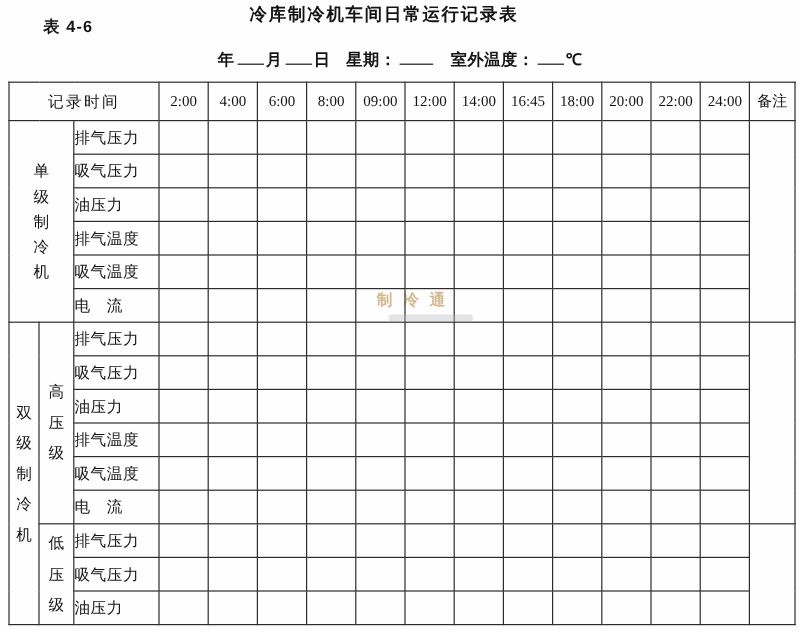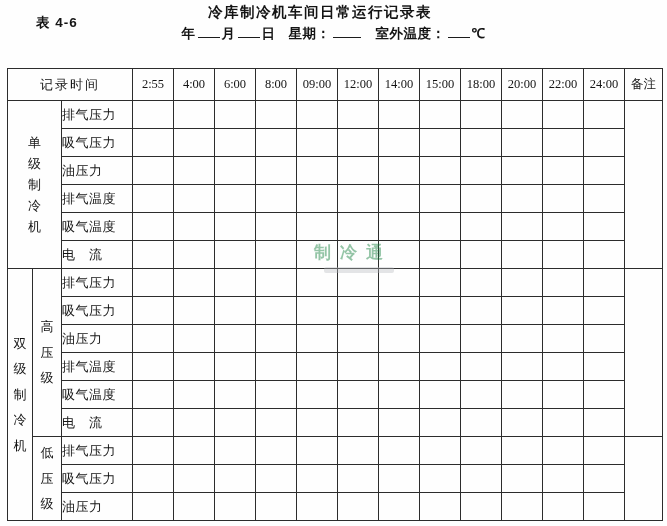--- a/index.html
+++ b/index.html
@@ -11,21 +11,21 @@
     position:absolute;left:36px;top:14px;
     font-family:"Liberation Sans",sans-serif;font-weight:bold;
     font-size:13.5px;letter-spacing:1px;
   }
   .title{
     position:absolute;left:0;top:3px;width:640px;text-align:center;
     font-family:"Liberation Sans",sans-serif;font-weight:bold;
     font-size:14.5px;letter-spacing:1.5px;
   }
   .subtitle{
-    position:absolute;left:0;top:24px;width:667px;text-align:center;
+    position:absolute;left:0;top:40px;width:667px;text-align:center;
     font-size:13.5px;font-weight:bold;letter-spacing:0.5px;white-space:nowrap;
   }
   .blank{
     display:inline-block;width:22px;height:12px;
     border-bottom:1.5px solid #1c1c1c;margin:0 2px;vertical-align:baseline;
   }
   .blank.wide{width:28px;}
   .gap{display:inline-block;width:13px;}
   table.rec{
     position:absolute;left:7px;top:68px;width:655px;
@@ -52,21 +52,21 @@
     width:1em;margin:0 auto;word-break:break-all;text-align:center;
     font-size:13px;line-height:1.62;letter-spacing:0;
   }
   .v.lh2{line-height:1.95;}
   .watermark{
     position:absolute;left:314px;top:241px;width:110px;text-align:left;
     pointer-events:none;
   }
   .wm-text{
     font-family:"Liberation Sans",sans-serif;font-weight:bold;
-    font-size:17px;letter-spacing:9px;color:#15803d;opacity:0.45;
+    font-size:13px;letter-spacing:9px;color:#a16207;opacity:0.45;
     white-space:nowrap;
   }
   .wm-bar{
     width:70px;height:6px;background:#b7bbbf;opacity:0.38;
     border-radius:2px;margin:3px 0 0 10px;
   }
 </style>
 </head>
 <body>
 
@@ -92,28 +92,28 @@
         <col style="width:41px">
         <col style="width:41px">
       <col style="width:41px">
         <col style="width:41px">
         <col style="width:41px">
       <col style="width:38px">
     </colgroup>
     <tbody>
         <tr class="hr">
       <td class="th rt" colspan="3">记录时间</td>
-      <td class="th">2:55</td>
+      <td class="th">2:00</td>
       <td class="th">4:00</td>
       <td class="th">6:00</td>
       <td class="th">8:00</td>
       <td class="th">09:00</td>
       <td class="th">12:00</td>
       <td class="th">14:00</td>
-      <td class="th">15:00</td>
+      <td class="th">16:45</td>
       <td class="th">18:00</td>
       <td class="th">20:00</td>
       <td class="th">22:00</td>
       <td class="th">24:00</td>
       <td class="th">备注</td>
     </tr>
 
     <tr class="br">
       <td class="grp" rowspan="6" colspan="2">
             <div class="v">单级制冷机</div>

